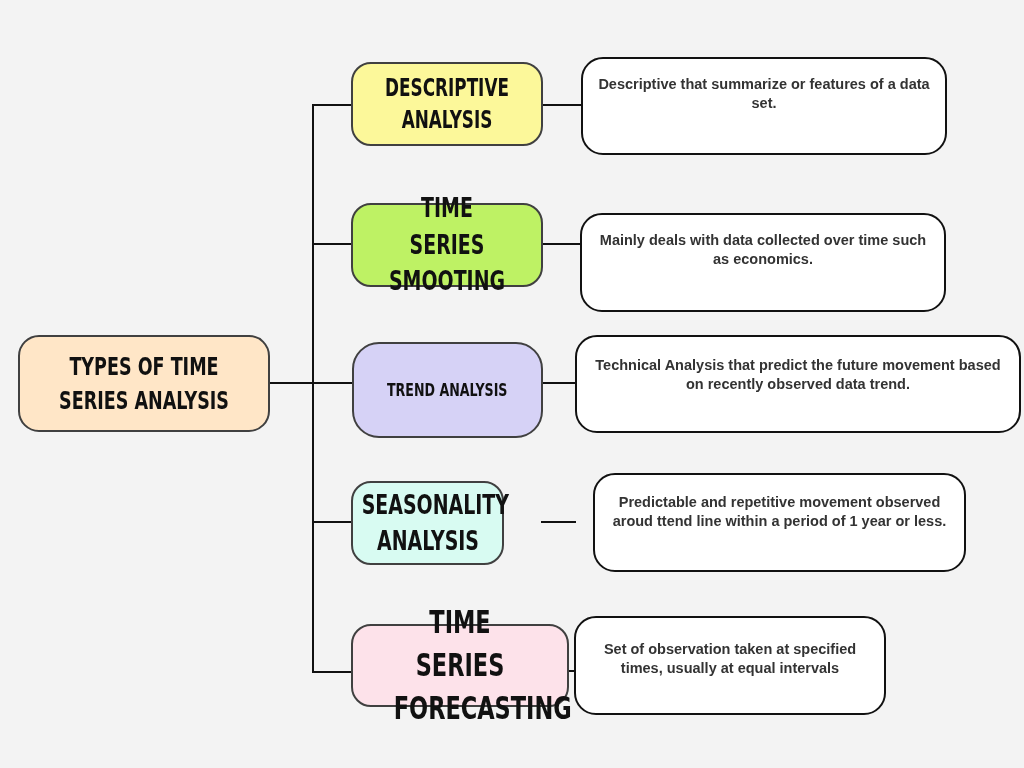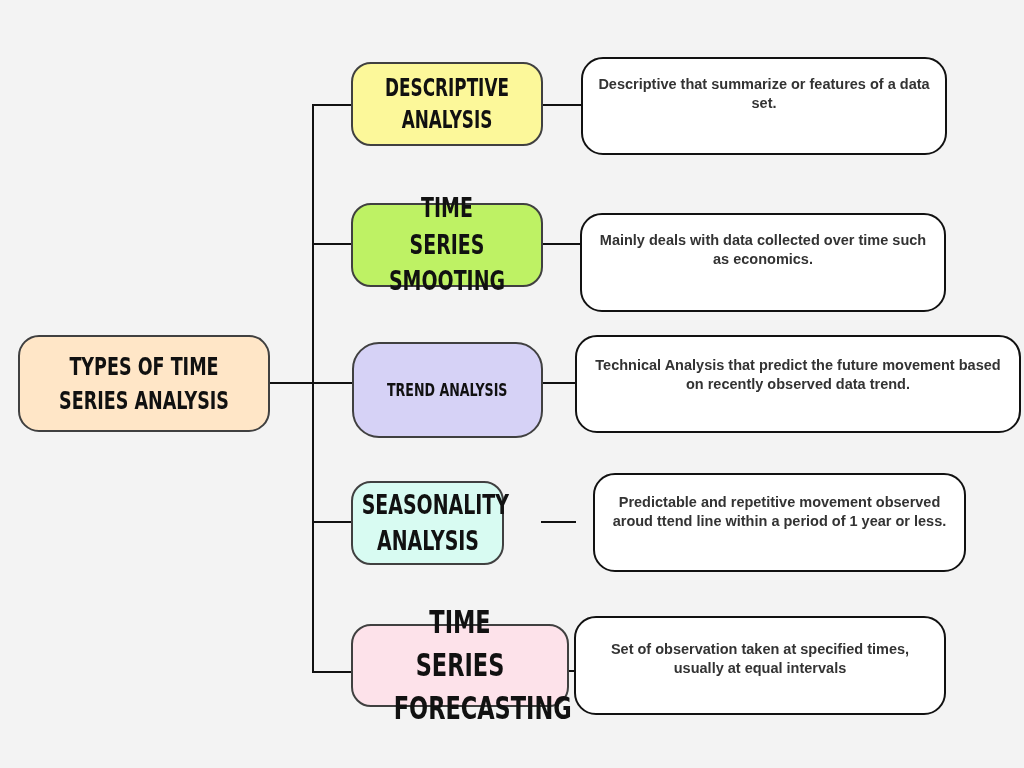--- a/index.html
+++ b/index.html
@@ -70,15 +70,15 @@
 </div>
 <div class="desc" style="left:580px; top:195px; width:366px; height:99px;margin-top:18px;">
   <div>Mainly deals with data collected over time such as economics.</div>
 </div>
 <div class="desc" style="left:575px; top:335px; width:446px; height:98px; padding-top:19px;">
   <div>Technical Analysis that predict the future movement based on recently observed data trend.</div>
 </div>
 <div class="desc" style="left:573px; top:473px; width:373px; height:99px; padding-top:18px;margin-left:20px;">
   <div>Predictable and repetitive movement observed aroud ttend line within a period of 1 year or less.</div>
 </div>
-<div class="desc" style="left:574px; top:616px; width:372px; height:99px; padding-top:22px;">
+<div class="desc" style="left:574px; top:616px; width:312px; height:99px; padding-top:22px;">
   <div>Set of observation taken at specified times, usually at equal intervals</div>
 </div>
 
 </body></html>

